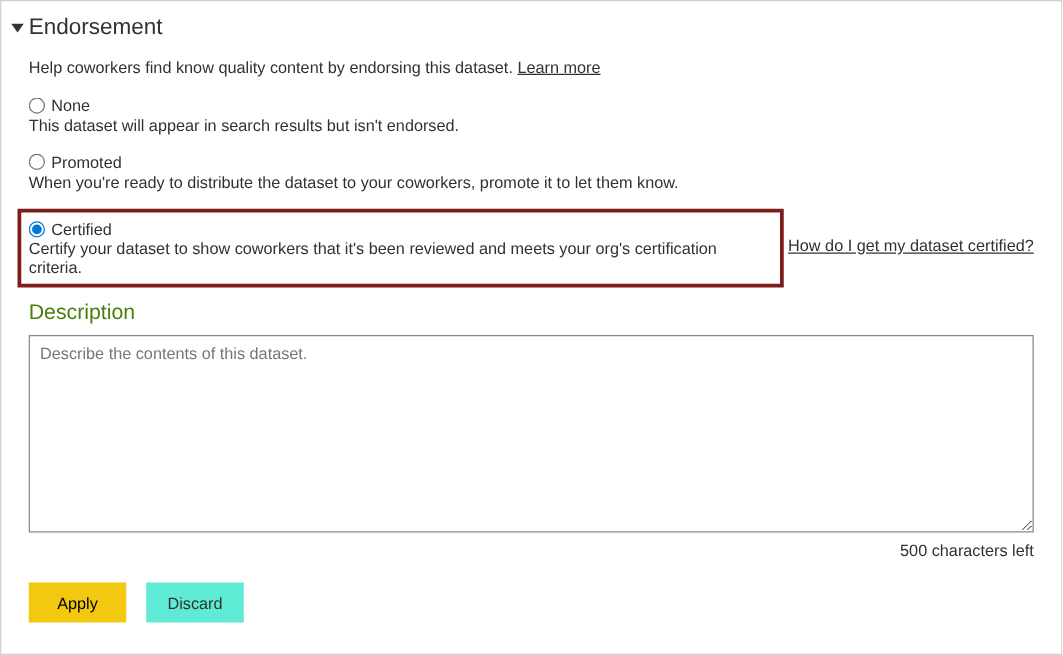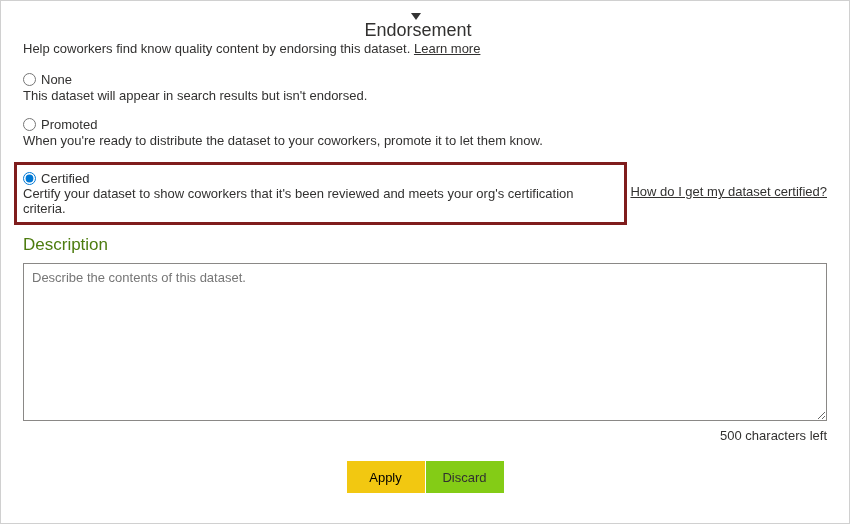--- a/index.html
+++ b/index.html
@@ -13,22 +13,22 @@
   .panel {
     width: 850px;
     height: 524px;
     border: 1px solid #d0d0d0;
     padding: 10px 22px 18px 22px;
     position: relative;
   }
   .section-header {
     display: flex;
     align-items: center;
+    margin-bottom: 14px;
     margin-left: -14px;
-    flex-direction: column;
   }
   .caret {
     width: 0;
     height: 0;
     border-left: 5px solid transparent;
     border-right: 5px solid transparent;
     border-top: 7px solid #333;
     margin-right: 4px;
     margin-top: 2px;
   }
@@ -103,39 +103,38 @@
     color: #767676;
   }
   .char-count {
     text-align: right;
     font-size: 13px;
     color: #323130;
     margin-top: 4px;
   }
   .button-row {
     display: flex;
-    gap: 1px;
+    gap: 16px;
     margin-top: 18px;
-    justify-content: center;
   }
   .btn {
     min-width: 78px;
     height: 32px;
     border: none;
     font-size: 13px;
     cursor: pointer;
     font-family: inherit;
     padding: 0 14px;
   }
   .btn-primary {
     background: #f2c811;
     color: #000;
   }
   .btn-secondary {
-    background: #84cc16;
+    background: #5eead4;
     color: #323130;
   }
 </style>
 </head>
 <body>
 
 <div class="panel">
 
   <div class="section-header">
     <div class="caret"></div>

